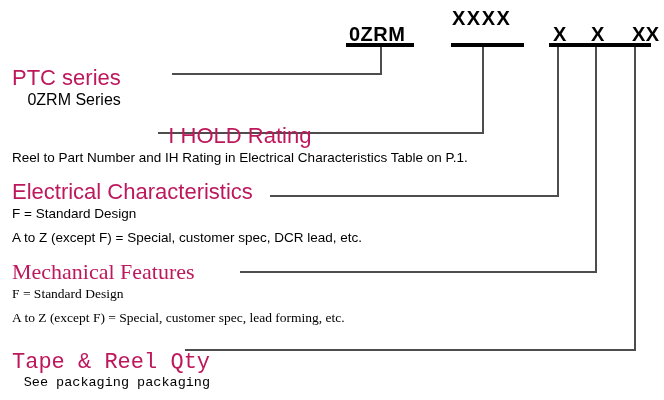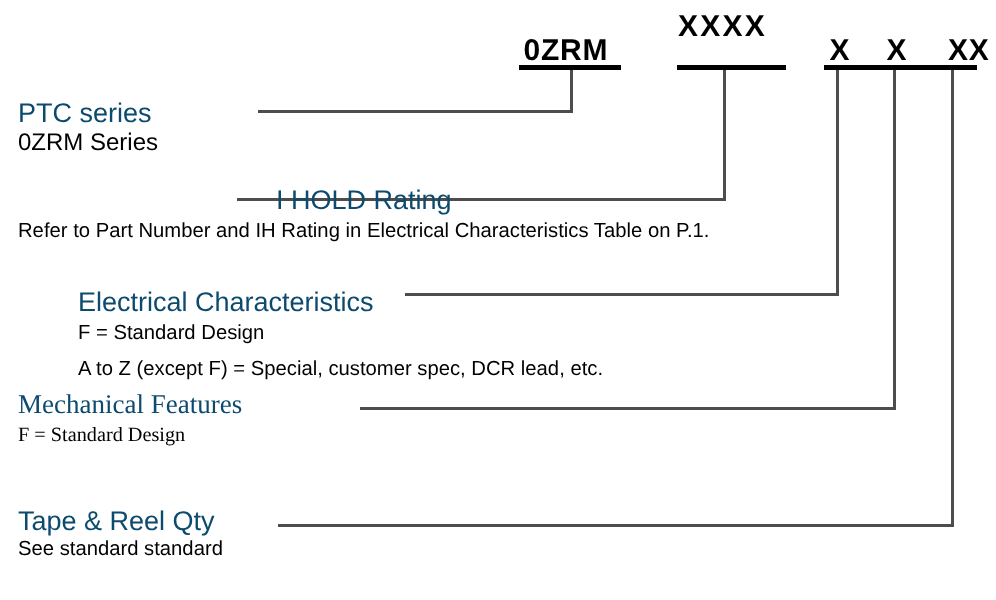--- a/index.html
+++ b/index.html
@@ -36,41 +36,41 @@
     color: #000;
   }
   #pn-prefix  { left: 349px; top: 24px; }
   #pn-ihold   { left: 452px; top: 8px; letter-spacing: 1.5px; }
   #pn-ec      { left: 553px; top: 24px; }
   #pn-mf      { left: 591px; top: 24px; }
   #pn-trq     { left: 632px; top: 24px; }
 
   .blk { position: absolute; }
   .head {
-    font-size: 18px;
+    font-size: 22px;
     line-height: 1.05;
     white-space: nowrap;
-    color: #0c4a6e;
+    color: #be185d;
   }
   .head.sm { font-size: 16px; }
   .sub {
     font-size: 13.5px;
     line-height: 1.25;
     white-space: nowrap;
     color: #000;
     margin-top: 3px;
   }
-  .sub.tight { margin-top: 1px; }
+  .sub.tight { margin-top: 1px; text-align: right; }
   .sub.gap   { margin-top: 7px; }
 
   #blk-ptc  { left: 12px; top: 66px; }
   #blk-ih   { left: 12px; top: 124px; text-align: center; }
-  #blk-ec   { left: 12px; top: 192px; margin-left: 40px; }
+  #blk-ec   { left: 12px; top: 180px; }
   #blk-mf   { left: 12px; top: 260px; font-family: Liberation Serif, serif; }
-  #blk-trq  { left: 12px; top: 338px; }
+  #blk-trq  { left: 12px; top: 351px; font-family: Liberation Mono, monospace; }
 </style>
 </head>
 <body>
 
 <div id="stage">
 
   <svg id="leaders" viewBox="0 0 664 400" width="664" height="400">
     <g stroke="#4d4d4d" stroke-width="2" fill="none" shape-rendering="crispEdges">
 
       <path d="M172,74 L381,74 L381,45"></path>
@@ -97,32 +97,33 @@
   <div class="pn-code" id="pn-mf">X</div>
   <div class="pn-code" id="pn-trq">XX</div>
 
   <div class="blk" id="blk-ptc">
     <div class="head">PTC series</div>
     <div class="sub head sm tight">0ZRM Series</div>
   </div>
 
   <div class="blk" id="blk-ih">
     <div class="head">I HOLD Rating</div>
-    <div class="sub">Refer to Part Number and IH Rating in Electrical Characteristics Table on P.1.</div>
+    <div class="sub">Reel to Part Number and IH Rating in Electrical Characteristics Table on P.1.</div>
   </div>
 
   <div class="blk" id="blk-ec">
     <div class="head">Electrical Characteristics</div>
     <div class="sub">F = Standard Design</div>
     <div class="sub gap">A to Z (except F) = Special, customer spec, DCR lead, etc.</div>
   </div>
 
   <div class="blk" id="blk-mf">
     <div class="head">Mechanical Features</div>
     <div class="sub">F = Standard Design</div>
+    <div class="sub gap">A to Z (except F) = Special, customer spec, lead forming, etc.</div>
   </div>
 
   <div class="blk" id="blk-trq">
     <div class="head">Tape &amp; Reel Qty</div>
-    <div class="sub tight">See standard standard</div>
+    <div class="sub tight">See packaging packaging</div>
   </div>
 
 </div>
 
 </body></html>

